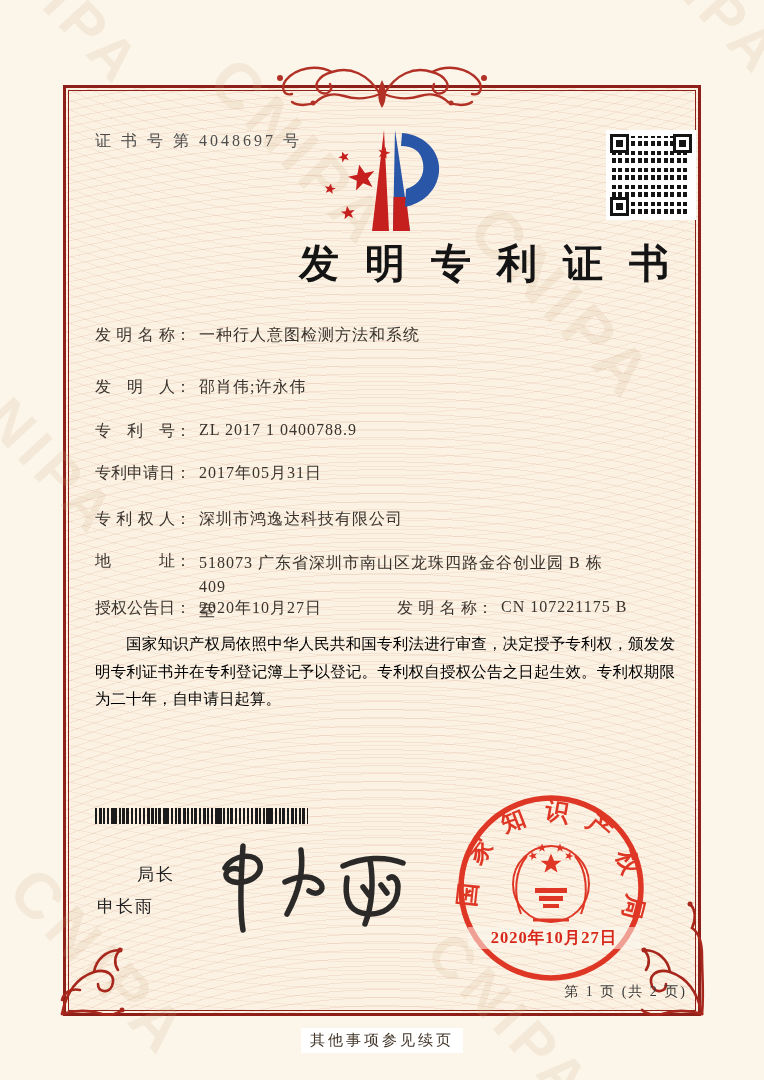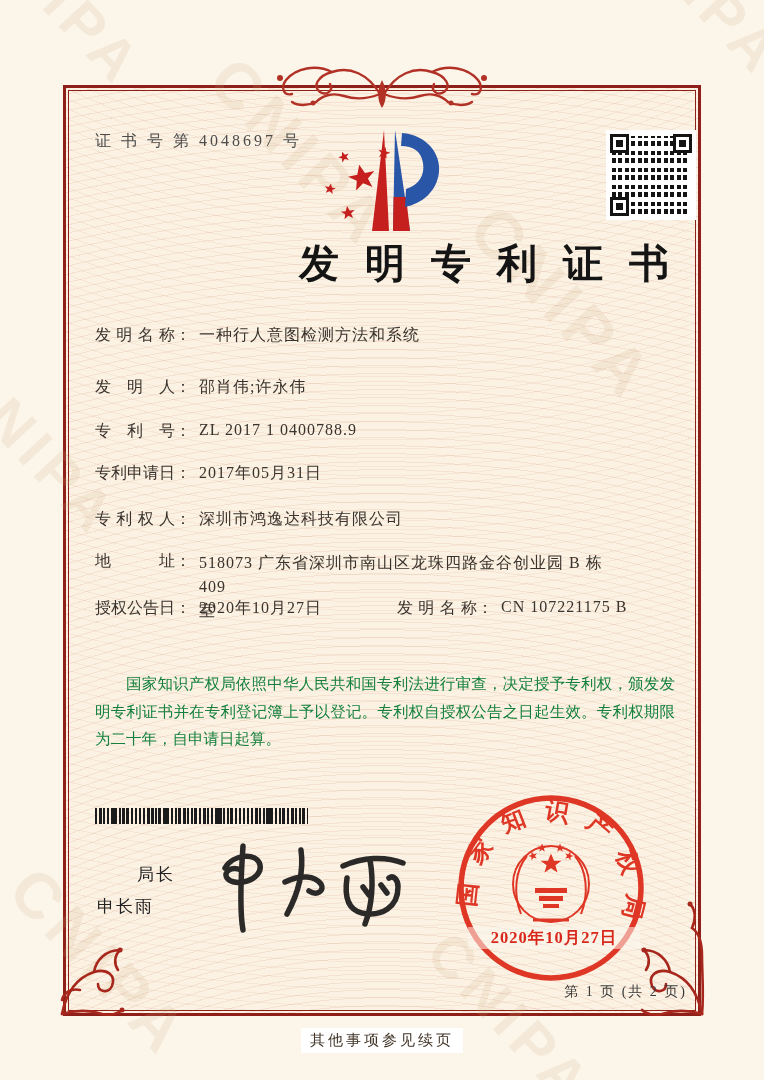--- a/index.html
+++ b/index.html
@@ -60,21 +60,21 @@
     display:inline-block;width:80px;vertical-align:top;
     text-align:justify;text-align-last:justify;color:#3a332d;
   }
   .colon{display:inline-block;vertical-align:top;}
   .val{display:inline-block;margin-left:8px;vertical-align:top;letter-spacing:1px;}
   .val2{display:inline-block;margin-left:8px;vertical-align:top;letter-spacing:1px;line-height:24px;white-space:normal;width:430px;}
   .pair2{position:absolute;left:302px;top:0;white-space:nowrap;}
   
   .body-text{
     position:absolute;z-index:4;left:95px;top:630px;width:580px;
-    font-size:15.5px;line-height:27.5px;color:#15803d;text-align:justify;margin-top:40px;
+    font-size:15.5px;line-height:27.5px;color:#000000;text-align:justify;
   }
   .body-text p{margin:0;text-indent:2em;}
   
   .barcode{
     position:absolute;z-index:4;left:95px;top:808px;width:213px;height:16px;
     background:
       repeating-linear-gradient(90deg,#1b1b1b 0 2px,transparent 2px 4px),
       repeating-linear-gradient(90deg,#1b1b1b 0 1px,transparent 1px 9px),
       repeating-linear-gradient(90deg,transparent 0 5px,#1b1b1b 5px 7px,transparent 7px 13px);
   }

